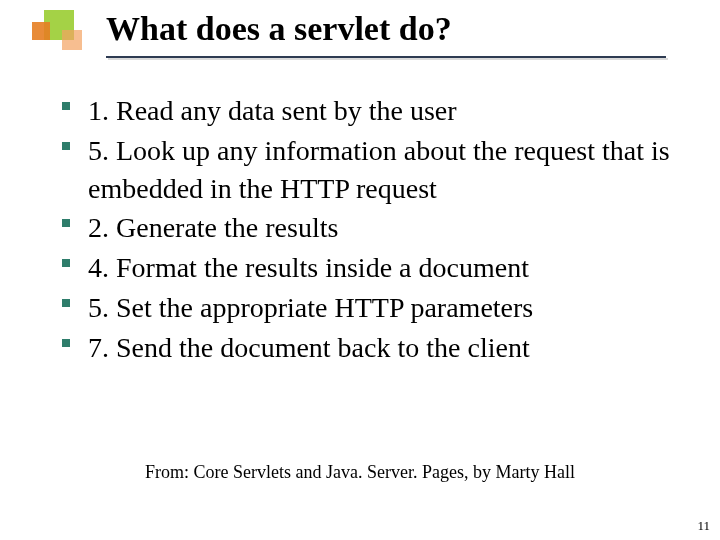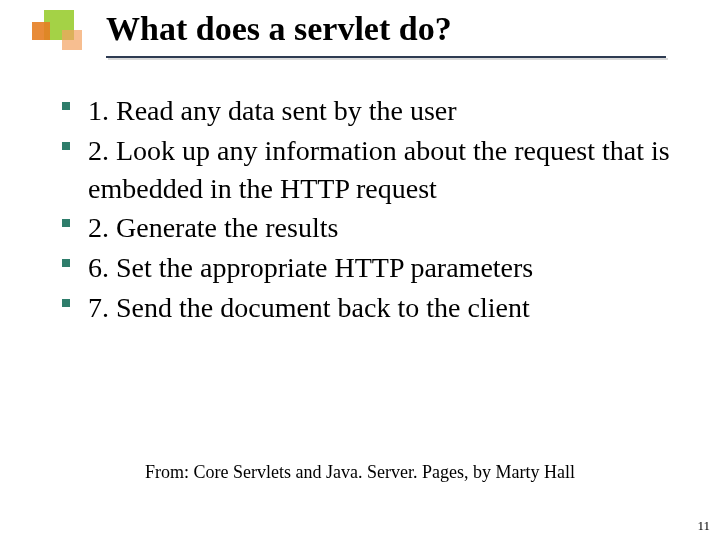--- a/index.html
+++ b/index.html
@@ -39,29 +39,33 @@
   </div>
 
   <div class="content">
     <ul class="bullets">
       <li>
         <span class="bullet-icon"></span>
         <span>1. Read any data sent by the user</span>
       </li>
       <li>
         <span class="bullet-icon"></span>
-        <span>2. Look up any information about the request that is embedded in the HTTP request</span>
+        <span>5. Look up any information about the request that is embedded in the HTTP request</span>
       </li>
       <li>
         <span class="bullet-icon"></span>
         <span>2. Generate the results</span>
       </li>
       <li>
         <span class="bullet-icon"></span>
-        <span>6. Set the appropriate HTTP parameters</span>
+        <span>4. Format the results inside a document</span>
+      </li>
+      <li>
+        <span class="bullet-icon"></span>
+        <span>5. Set the appropriate HTTP parameters</span>
       </li>
       <li>
         <span class="bullet-icon"></span>
         <span>7. Send the document back to the client</span>
       </li>
     </ul>
   </div>
 
   <div class="footer-cite">From: Core Servlets and Java. Server. Pages, by Marty Hall</div>
   <div class="page-num">11</div>

